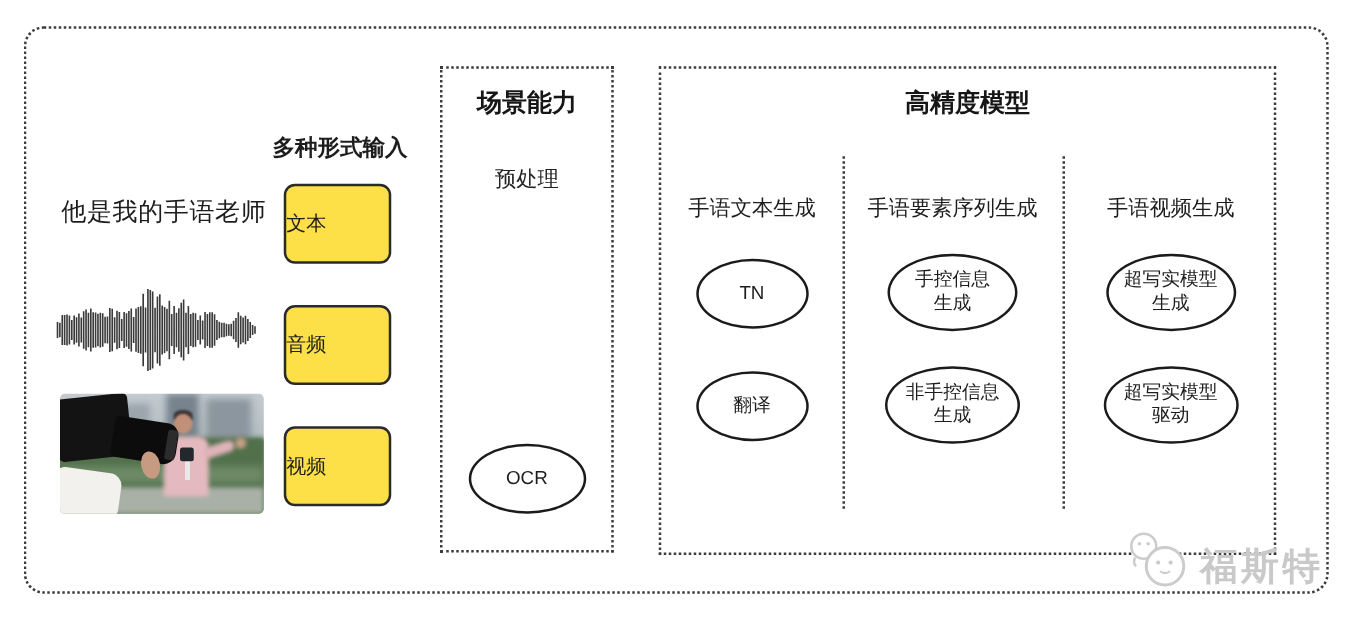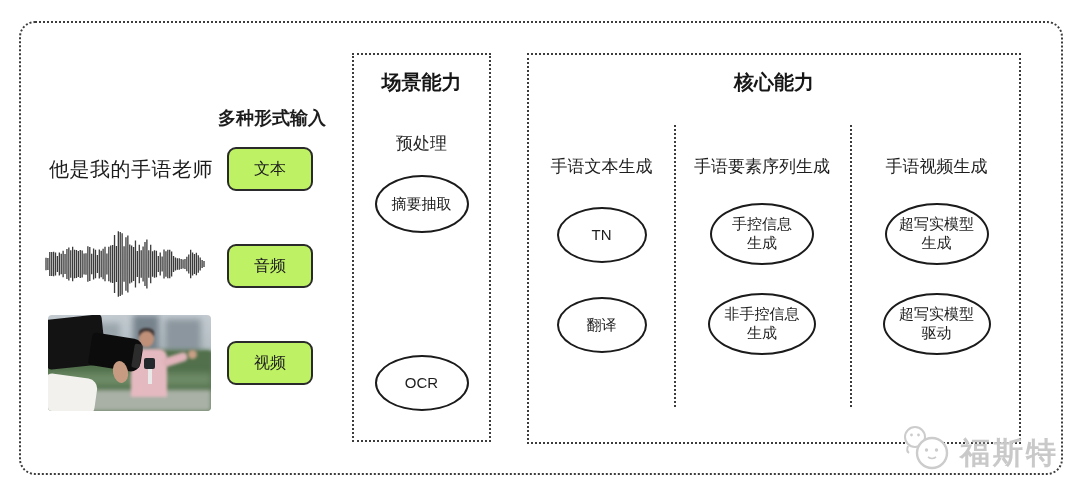--- a/index.html
+++ b/index.html
@@ -14,23 +14,23 @@
   
   .inputs-header{
     position:absolute;left:214px;top:106px;width:116px;text-align:center;
     font-weight:bold;font-size:18px;color:#1d1d1d;
   }
   .sample-text{
     position:absolute;left:46px;top:156px;width:170px;font-size:20px;
     letter-spacing:.5px;color:#1d1d1d;white-space:nowrap;text-align:center;
   }
   .input-box{
-    position:absolute;left:227px;width:86px;height:44px;box-sizing:border-box;
-    border:2px solid #2a2a2a;border-radius:9px;background:#bef264;
-    display:flex;align-items:center;justify-content:center;font-size:16px;color:#1d1d1d;
+    position:absolute;left:227px;width:86px;height:64px;box-sizing:border-box;
+    border:2px solid #2a2a2a;border-radius:9px;background:#fde047;
+    display:flex;align-items:center;font-size:16px;color:#1d1d1d;
   }
   .box-text{top:147px}.box-audio{top:244px}.box-video{top:341px}
   .waveform{position:absolute;left:44px;top:224px;width:162px;height:80px;}
   
   .photo{position:absolute;left:48px;top:315px;width:163px;height:96px;border-radius:4px;
     overflow:hidden;background:linear-gradient(#c3cbd1 0%,#b3bec2 36%,#5f7a57 40%);}
   .photo *{position:absolute;}
   .p-bldg1{left:52%;top:0;width:16%;height:40%;background:#76828c;filter:blur(3px);}
   .p-bldg2{left:72%;top:4%;width:22%;height:36%;background:#8b969e;filter:blur(3px);}
   .p-bldg3{left:30%;top:8%;width:14%;height:32%;background:#9aa5ac;filter:blur(3px);}
@@ -121,26 +121,25 @@
   <div class="input-box box-audio">
     <span>音频</span>
   </div>
   <div class="input-box box-video">
     <span>视频</span>
   </div>
 
   <div class="cap-box scene-box">
     <div class="box-title">场景能力</div>
     <div class="scene-subtitle">预处理</div>
-    <div class="oval oval-s0">摘要抽取</div>
     <div class="oval oval-s2">OCR</div>
   </div>
 
   <div class="cap-box core-box">
-    <div class="box-title">核心能力</div>
+    <div class="box-title">高精度模型</div>
     <div class="divider div1"></div>
     <div class="divider div2"></div>
 
     <div class="col col1">
       <div class="col-header">手语文本生成</div>
       <div class="oval n0s">TN</div>
       <div class="oval n1s">翻译</div>
     </div>
 
     <div class="col col2">

